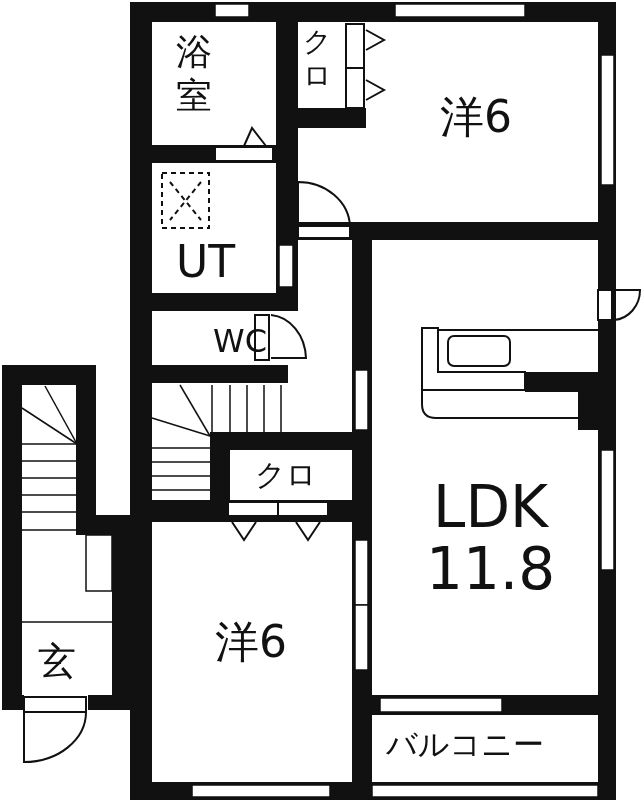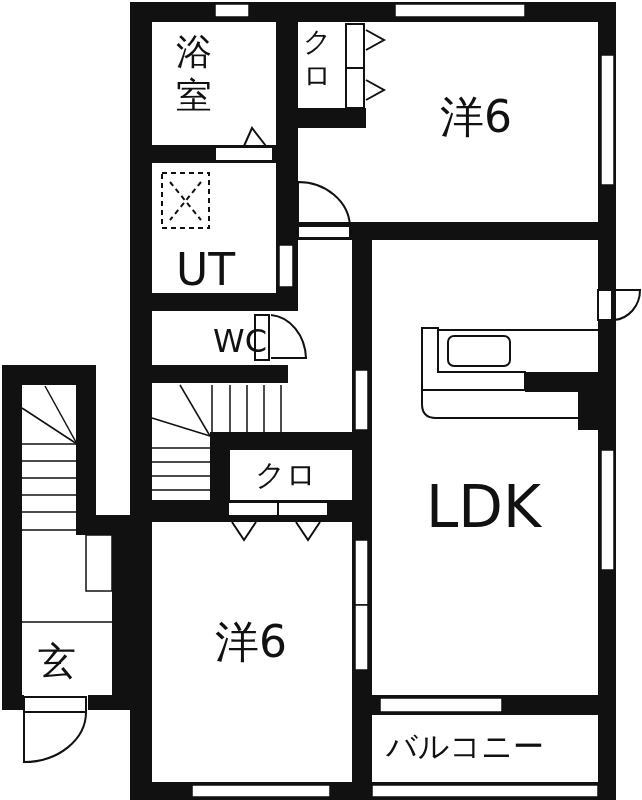--- a/index.html
+++ b/index.html
@@ -143,27 +143,28 @@
   <div style="margin-top:8px;">室</div>
 </div>
 
 <div class="lbl" style="left:303px;top:28px;font-size:28px;">
   <div>ク</div>
   <div style="margin-top:6px;">ロ</div>
 </div>
 
 <div class="lbl" style="left:440px;top:95px;font-size:44px;">洋6</div>
 
-<div class="lbl" style="left:176px;top:240px;font-size:44px;margin-top:8px;">UT</div>
+<div class="lbl" style="left:176px;top:240px;font-size:44px;">UT</div>
 
 <div class="lbl" style="left:165px;top:325px;font-size:32px;margin-left:48px;">WC</div>
 
 <div class="lbl" style="left:255px;top:460px;font-size:30px;text-align:right;">クロ</div>
 
 <div class="lbl" style="left:426px;top:478px;font-size:58px;">
   <div>LDK</div>
+  <div style="margin-top:4px;">11.8</div>
 </div>
 
 <div class="lbl" style="left:215px;top:620px;font-size:44px;">洋6</div>
 
 <div class="lbl" style="left:38px;top:642px;font-size:38px;">玄</div>
 
-<div class="lbl" style="left:386px;top:731px;font-size:31px;">バルコニー</div>
+<div class="lbl" style="left:386px;top:731px;font-size:31px;font-family:Liberation Mono, monospace;">バルコニー</div>
 
 </body></html>

